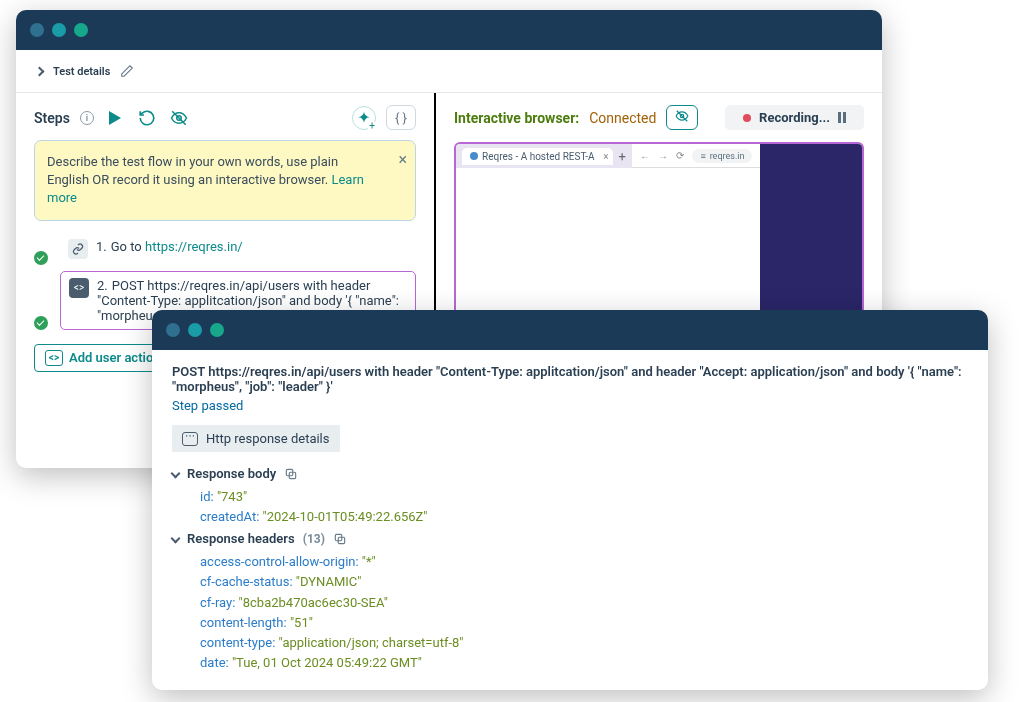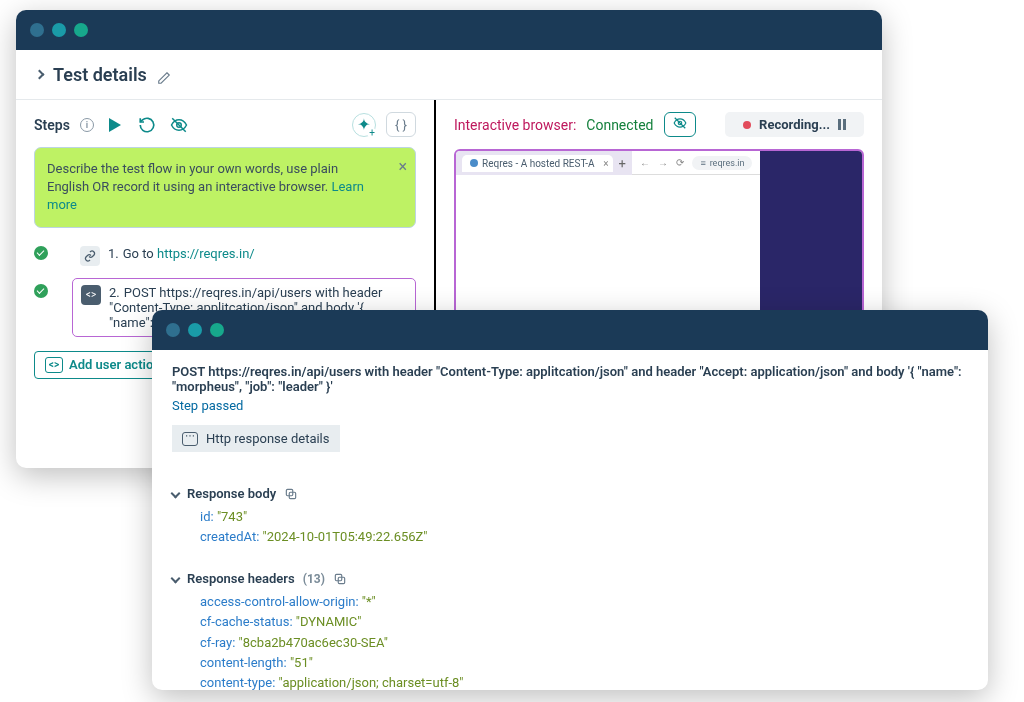--- a/index.html
+++ b/index.html
@@ -3,56 +3,56 @@
 <meta charset="utf-8">
 <style>
 *{box-sizing:border-box;margin:0;padding:0;font-family:-apple-system,BlinkMacSystemFont,"Segoe UI",Roboto,sans-serif}
 body{background:#fff;width:1024px;height:702px;position:relative;overflow:hidden}
 .window{position:absolute;border-radius:10px;box-shadow:0 8px 30px rgba(0,0,0,.25);background:#fff;overflow:hidden}
 .window1{left:16px;top:10px;width:866px;height:458px}
 .window2{left:152px;top:310px;width:836px;height:380px}
 .titlebar{height:40px;background:#1b3a57;display:flex;align-items:center;padding:0 14px;gap:8px}
 .tdot{width:14px;height:14px;border-radius:50%}
 .tdot.a{background:#2f6f8f}.tdot.b{background:#1a9ba8}.tdot.c{background:#17a88c}
-.test-details{display:flex;align-items:center;gap:10px;padding:14px 20px;border-bottom:1px solid #e5e9ec;font-size:18px;font-weight:600;color:#2a3f52}
+.test-details{display:flex;align-items:center;gap:10px;padding:14px 20px;border-bottom:1px solid #e5e9ec;font-size:11px;font-weight:600;color:#2a3f52}
 .chev{display:inline-block;width:7px;height:7px;border-right:2px solid #4a5d6e;border-bottom:2px solid #4a5d6e;transform:rotate(-45deg)}
 .chev.down{transform:rotate(45deg)}
 .pencil{display:inline-block;width:14px;height:14px;color:#6a7c8c}
 .pencil svg{width:14px;height:14px}
 .cols{display:flex;height:calc(100% - 94px)}
 .left{flex:0 0 420px;padding:12px 18px;border-right:2px solid #000000}
 .right{flex:1;display:flex;flex-direction:column}
 .steps-hdr{display:flex;align-items:center;gap:10px;margin-bottom:10px}
 .steps-hdr .lbl{font-weight:600;color:#2a3f52;font-size:14px}
 .info-circle{width:14px;height:14px;border-radius:50%;border:1.5px solid #8a99a6;display:inline-flex;align-items:center;justify-content:center;font-size:9px;color:#8a99a6;font-weight:700}
 .play{width:0;height:0;border-left:12px solid #0d8a8a;border-top:7px solid transparent;border-bottom:7px solid transparent}
 .icon-btn{width:22px;height:22px;display:inline-flex;align-items:center;justify-content:center;color:#0d8a8a;cursor:pointer}
 .icon-btn svg{width:18px;height:18px}
 .spacer{flex:1}
 .pill{border:1px solid #d0d9df;border-radius:6px;padding:4px 8px;color:#6a7c8c;font-size:13px;display:inline-flex;align-items:center;gap:4px}
 .sparkle{width:24px;height:24px;border-radius:50%;border:1.5px solid #b8e0e0;display:inline-flex;align-items:center;justify-content:center;color:#0d8a8a;position:relative;cursor:pointer}
 .sparkle::after{content:"+";position:absolute;right:-2px;bottom:-2px;background:#fff;font-size:10px;width:10px;height:10px;border-radius:50%;line-height:10px;text-align:center}
-.info-box{background:#bef264;border:1px solid #bcd4e3;border-radius:7px;padding:12px 32px 12px 12px;font-size:13px;line-height:1.4;color:#3a4d5e;position:relative;margin-bottom:12px}
+.info-box{background:#fef9c3;border:1px solid #bcd4e3;border-radius:7px;padding:12px 32px 12px 12px;font-size:13px;line-height:1.4;color:#3a4d5e;position:relative;margin-bottom:12px}
 .info-box a{color:#0d8a8a;text-decoration:none}
 .info-close{position:absolute;right:8px;top:8px;color:#6a7c8c;font-size:16px;cursor:pointer}
-.step-row{display:flex;align-items:flex-start;gap:24px;margin-bottom:6px;font-size:13px;color:#2a3f52}
+.step-row{display:flex;align-items:flex-end;gap:12px;margin-bottom:6px;font-size:13px;color:#2a3f52}
 .ok{width:14px;height:14px;border-radius:50%;background:#2fa05a;flex-shrink:0;margin-top:6px;position:relative}
 .ok::after{content:"";position:absolute;left:3px;top:4px;width:6px;height:3px;border-left:1.5px solid #fff;border-bottom:1.5px solid #fff;transform:rotate(-45deg)}
 .step-body{flex:1;display:flex;align-items:flex-start;gap:8px;padding:6px 8px;border-radius:5px}
 .step-body.active{border:1.5px solid #b866d4;background:#fff}
 .step-icon{width:20px;height:20px;border-radius:4px;background:#4a5d6e;color:#fff;display:flex;align-items:center;justify-content:center;flex-shrink:0;font-size:10px}
 .step-icon.link{background:#e8edf0;color:#4a5d6e}
 .step-num{margin-right:4px}
 .step-text a{color:#0d8a8a;text-decoration:none}
 .caret-left{position:absolute;right:-2px;top:260px;color:#b866d4;font-size:16px}
 .add-action{display:inline-flex;align-items:center;gap:6px;border:1.5px solid #0d8a8a;color:#0d8a8a;border-radius:4px;padding:5px 10px;font-size:13px;font-weight:600;margin-top:8px;cursor:pointer}
 .add-icon{width:18px;height:16px;border:1.5px solid #0d8a8a;border-radius:3px;display:flex;align-items:center;justify-content:center;font-size:10px}
 .right-hdr{display:flex;align-items:center;gap:10px;padding:12px 18px;font-size:14px}
-.right-hdr .t{font-weight:400;color:#be185d}
-.right-hdr .conn{color:#15803d}
+.right-hdr .t{font-weight:700;color:#4d7c0f}
+.right-hdr .conn{color:#a16207}
 .eye-off{border:1.5px solid #0d8a8a;border-radius:6px;padding:3px 7px;color:#0d8a8a}
 .rec-badge{background:#f1f3f5;border-radius:5px;padding:5px 18px;display:flex;align-items:center;gap:8px;font-size:13px;color:#2a3f52}
 .rec-dot{width:8px;height:8px;border-radius:50%;background:#e24b5b}
 .pause{display:flex;gap:2px}
 .pause span{width:3px;height:11px;background:#5a6e7d}
 .browser{flex:1;margin:0 18px 18px;border:2px solid #b866d4;border-radius:6px;overflow:hidden;display:flex;flex-direction:row}
 .tabs{height:24px;background:#e8e4f2;display:flex;align-items:center;padding:0 6px;font-size:10px;color:#4a5d6e;gap:6px}
 .tab{background:#fff;border-radius:5px 5px 0 0;padding:3px 18px 3px 8px;display:flex;align-items:center;gap:4px;position:relative}
 .tab .x{position:absolute;right:4px;font-size:10px;color:#888}
 .favicon{width:8px;height:8px;border-radius:50%;background:#4a8cc9}
@@ -60,21 +60,21 @@
 .url-bar{height:24px;background:#fff;border-bottom:1px solid #ddd;display:flex;align-items:center;padding:0 8px;gap:8px;font-size:10px;color:#5a6e7d}
 .url-bar .nav-arr{color:#888}
 .url-box{background:#f1f3f5;border-radius:10px;padding:2px 8px;font-size:9px;display:flex;align-items:center;gap:4px}
 .viewport{flex:1;background:#2a2668}
 .w2-body{padding:14px 20px;font-size:13px;color:#2a3f52;height:calc(100% - 40px);overflow:hidden}
 .w2-title{font-weight:600;margin-bottom:4px;font-size:13px}
 .w2-sub{color:#0369a1;margin-bottom:2px}
 .resp-btn{display:inline-flex;align-items:center;gap:8px;background:#e8edf0;border-radius:0;padding:6px 10px;margin:10px 0;font-size:13px;cursor:pointer}
 .code-brk{width:16px;height:14px;border:1.5px solid #4a5d6e;border-radius:3px;position:relative}
 .code-brk::after{content:"⋯";position:absolute;left:2px;top:-3px;font-size:10px}
-.section{margin-top:24px}
+.section{margin-top:4px}
 .sec-hdr{display:flex;align-items:center;gap:8px;font-weight:600;margin-bottom:6px}
 .count{color:#7a8b98;font-weight:700;font-size:12px}
 .copy-icon{width:14px;height:14px;color:#6a7c8c;cursor:pointer}
 .copy-icon svg{width:14px;height:14px}
 .kv{padding-left:28px;font-family:ui-monospace,Menlo,Consolas,monospace;font-size:13px;line-height:1.55}
 .kv .k{color:#2b7cc9}
 .kv .v{color:#6b8e23}
 </style>
 </head>
 <body>

